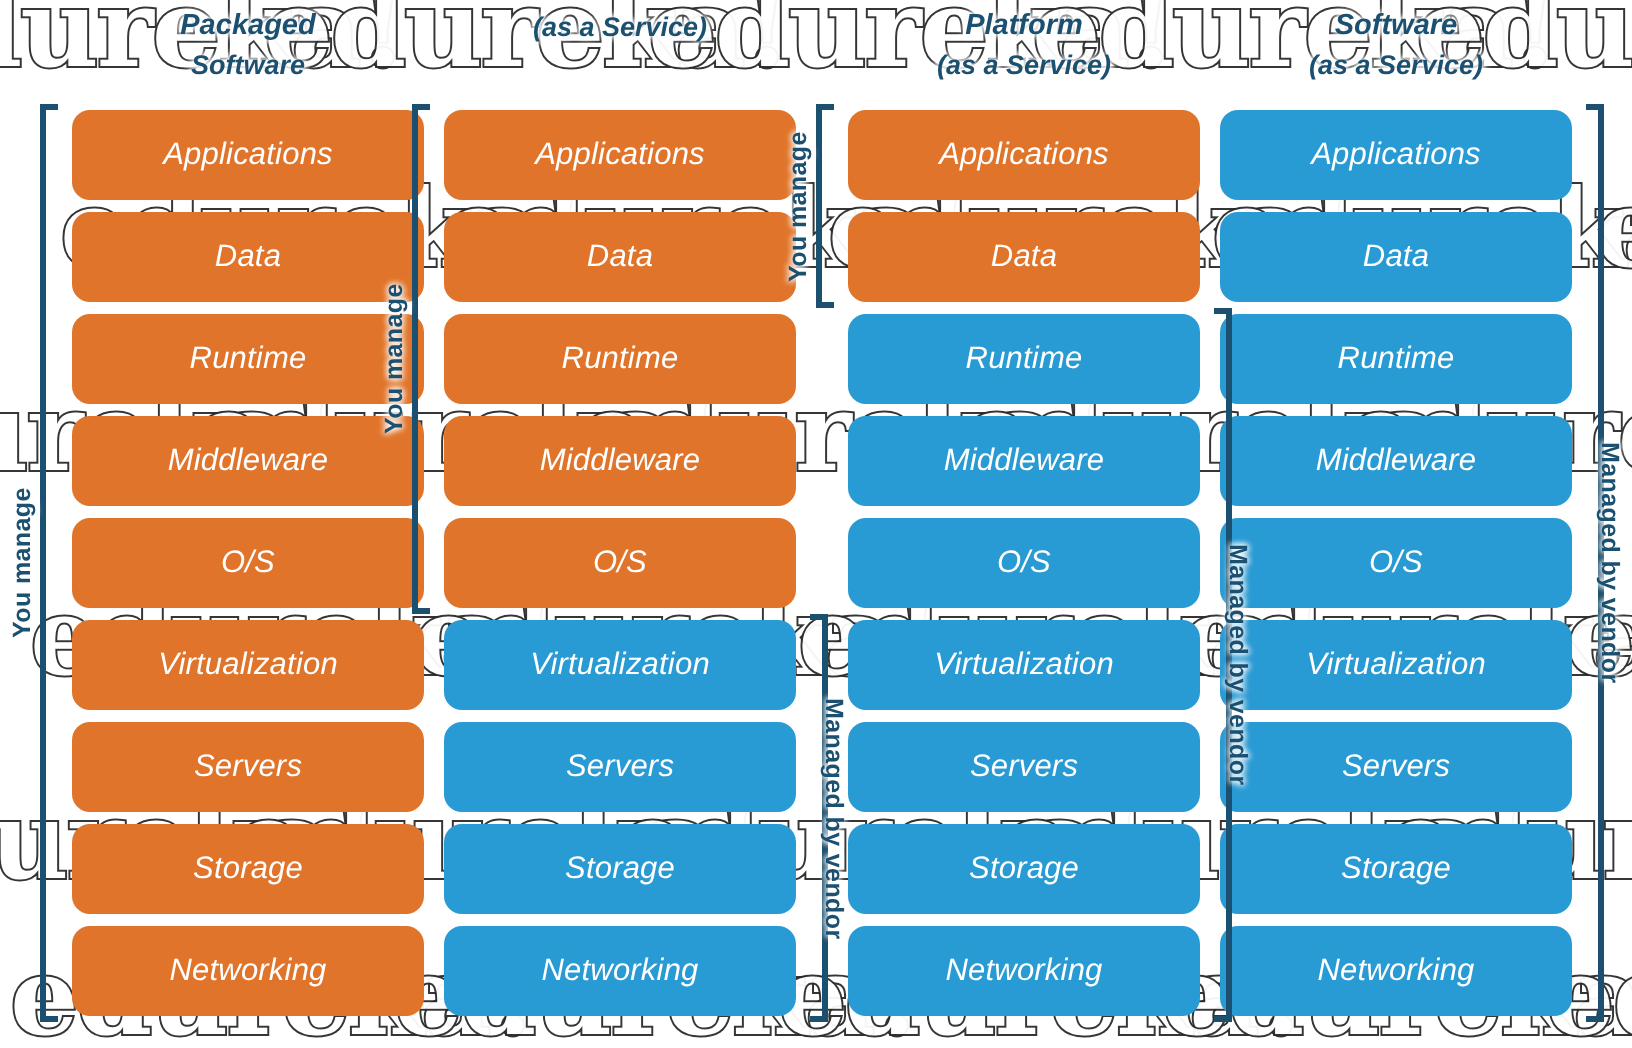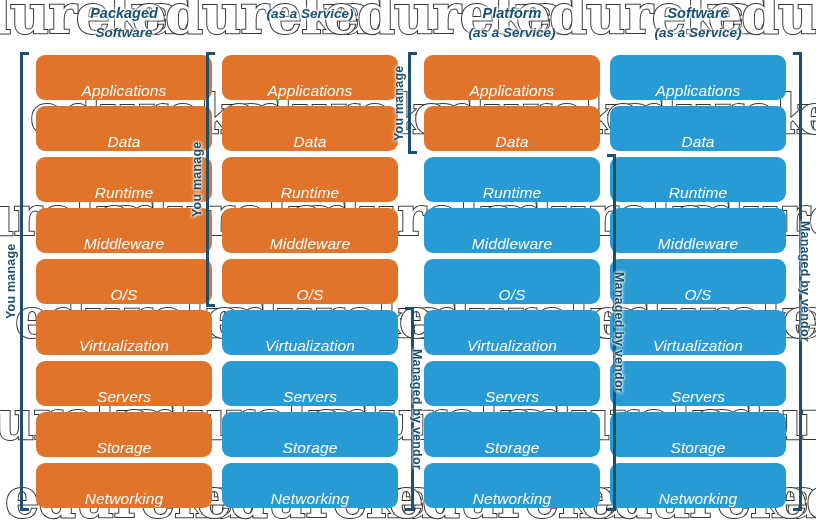--- a/index.html
+++ b/index.html
@@ -75,21 +75,21 @@
     position: absolute;
     top: 55px;
     left: 0;
     width: 176px;
   }
   .layer-box {
     height: 45px;
     margin-bottom: 6px;
     border-radius: 9px;
     display: flex;
-    align-items: flex-end;
+    align-items: center;
     justify-content: center;
     color: #ffffff;
     font-size: 15.5px;
     font-weight: 400;
     letter-spacing: 0.1px;
   }
   .layer-box.orange { background: #e0742a; }
   .layer-box.blue   { background: #289ad4; }
 
   

